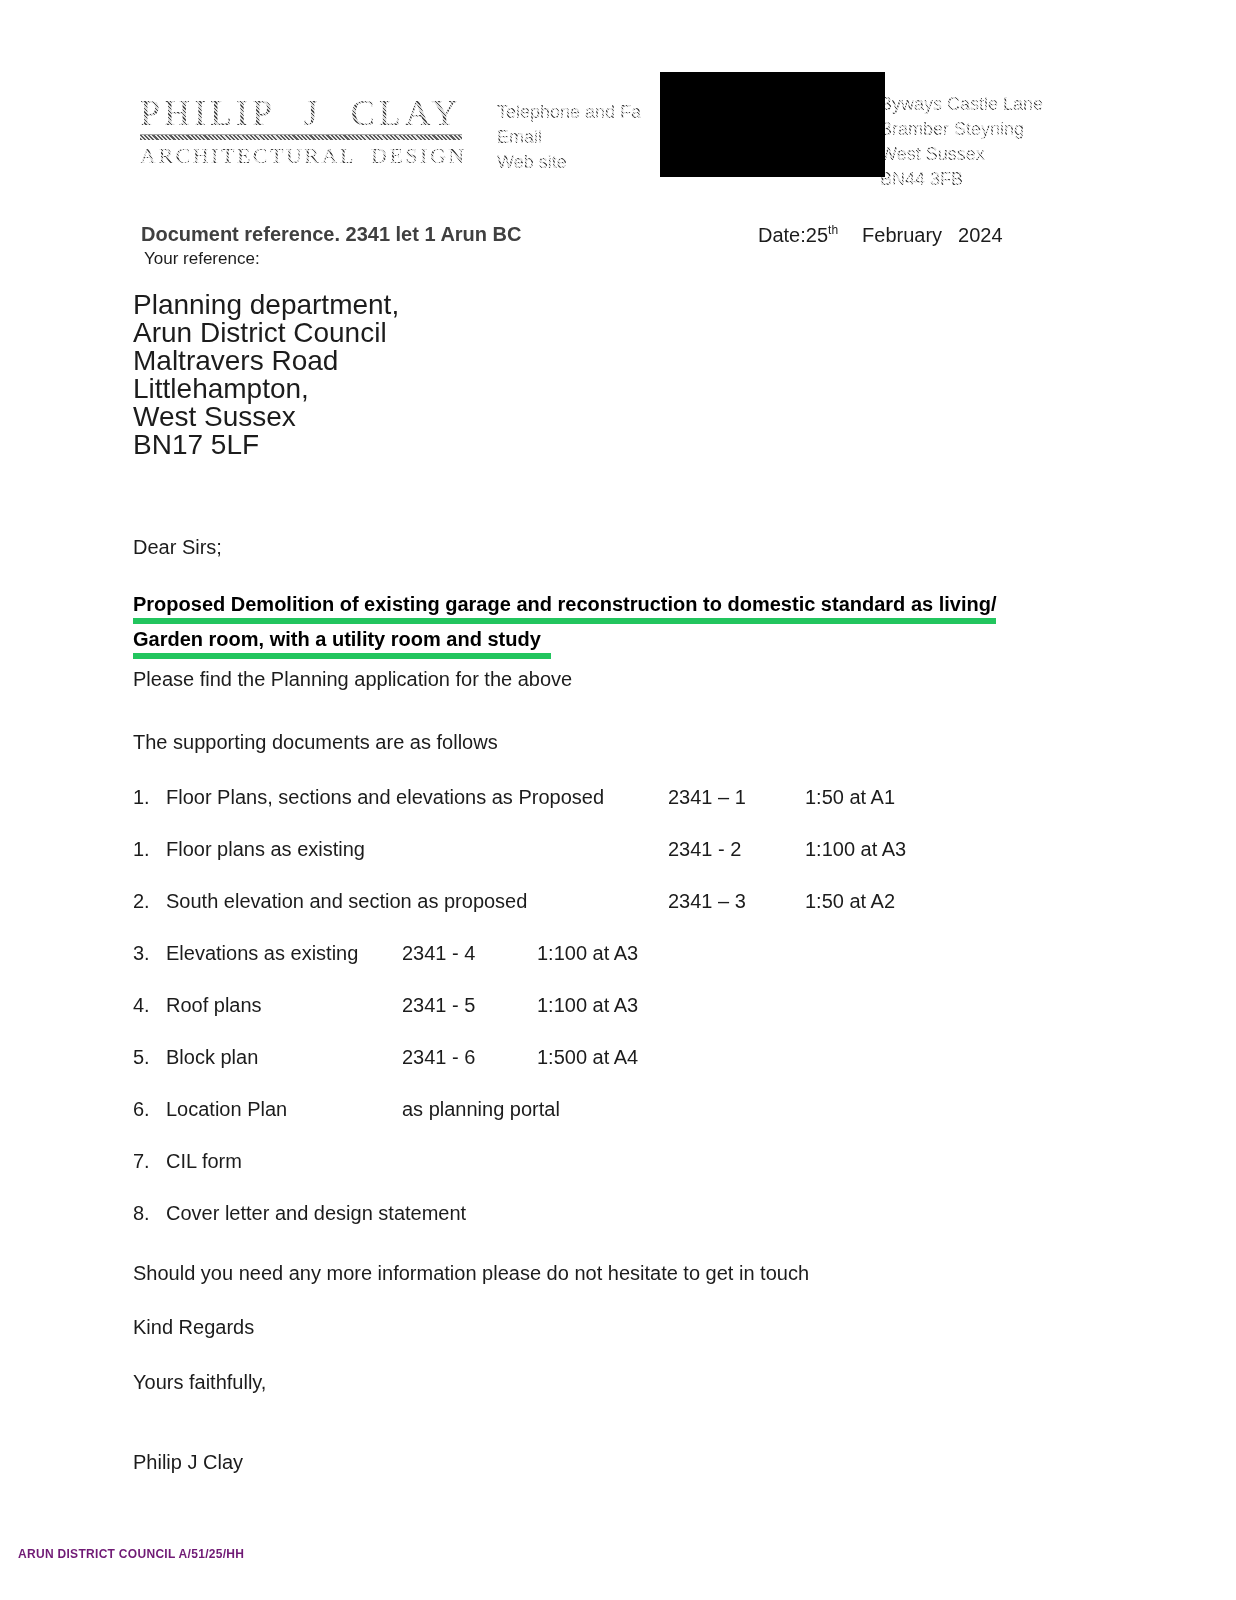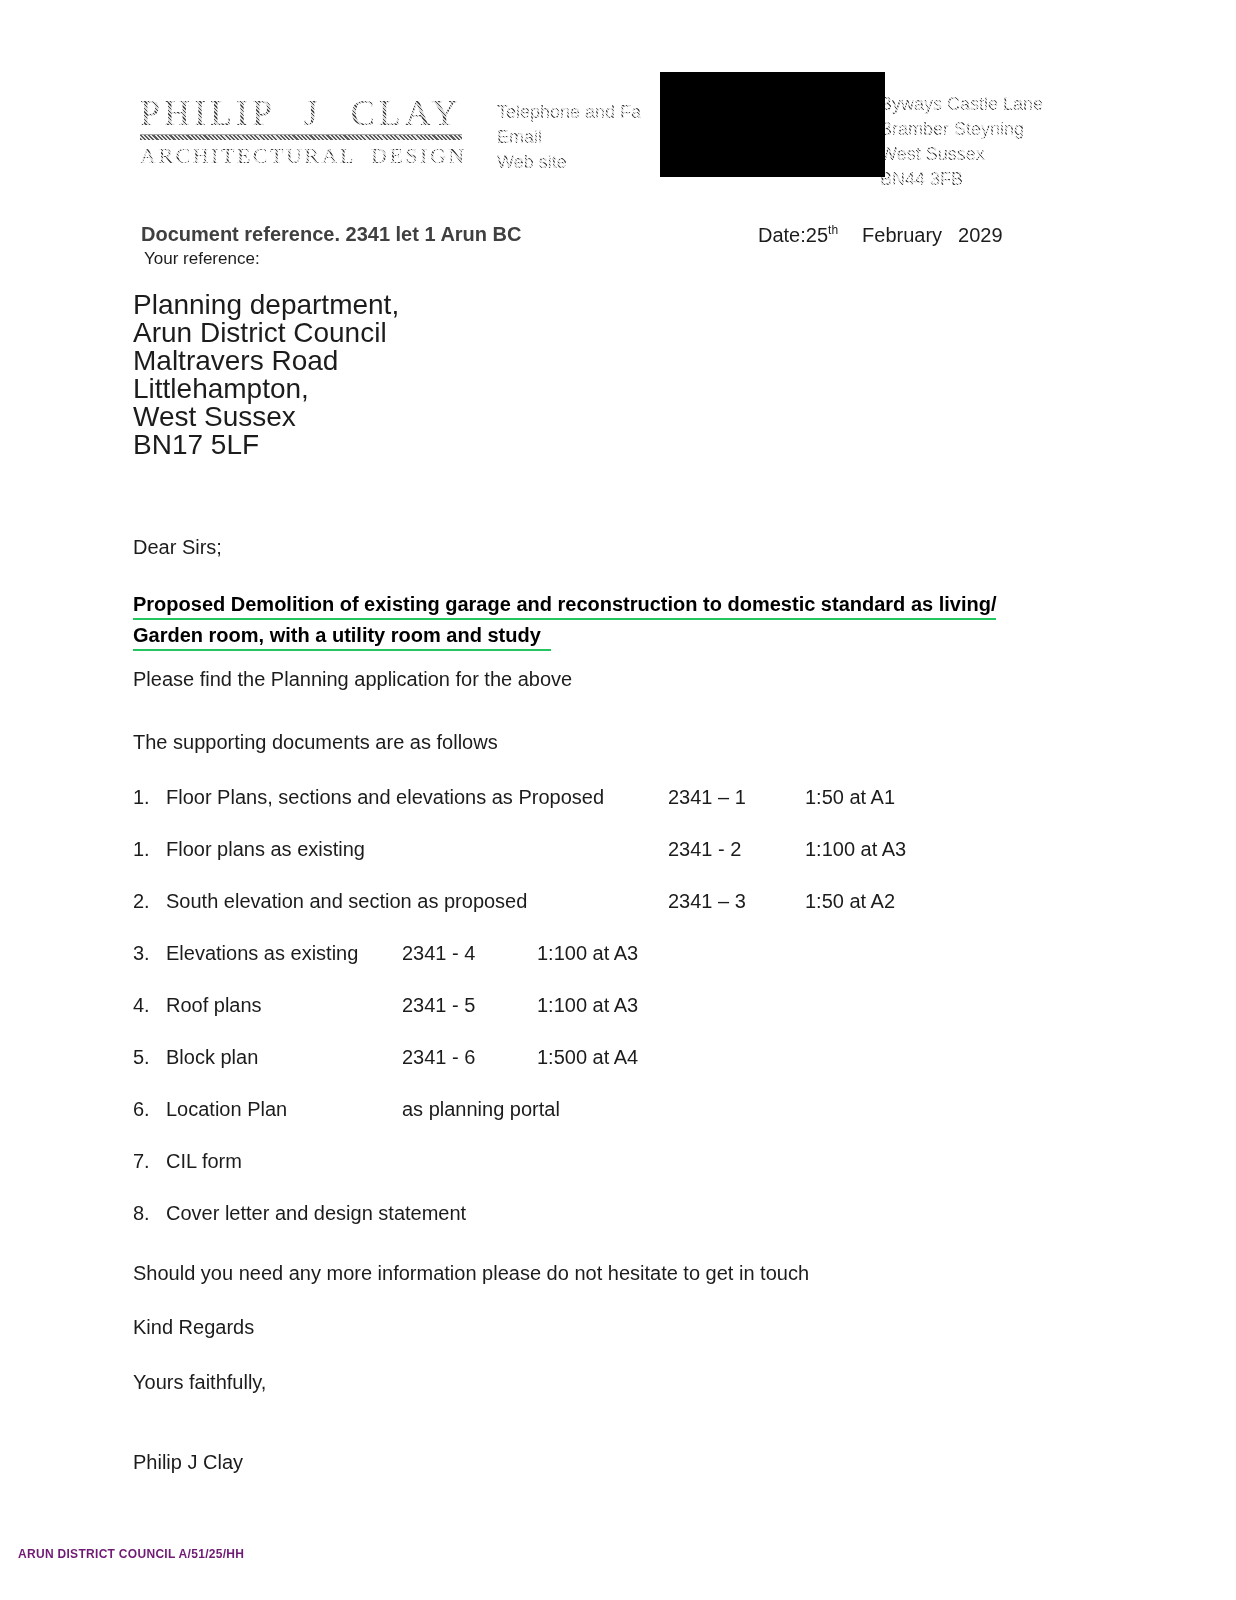--- a/index.html
+++ b/index.html
@@ -76,21 +76,21 @@
   .recipient {
     position: absolute; left: 133px; top: 291px;
     font-size: 28px; line-height: 28px;
   }
   .recipient .line { display: block; }
 
   
   .para { position: absolute; left: 133px; font-size: 20px; white-space: nowrap; }
   .salutation   { top: 536px; }
   .subject      { top: 589px; font-weight: bold; color: #000; line-height: 31px; white-space: normal; width: 950px; }
-  .subject .subject-line { display: inline-block; border-bottom: 2px solid #22c55e; line-height: 27px; }
+  .subject .subject-line { display: inline-block; border-bottom: 6px solid #22c55e; line-height: 27px; }
   .subject .l2 { padding-right: 10px; }
   .intro        { top: 668px; }
   .list-intro   { top: 731px; }
   .outro        { top: 1262px; }
   .regards      { top: 1316px; }
   .valediction  { top: 1371px; }
   .signature    { top: 1451px; }
 
   
   .doc-list { position: absolute; left: 133px; top: 786px; width: 1000px; }
@@ -129,21 +129,21 @@
   <div class="office-address hatched">
     <div>Byways Castle Lane</div>
     <div>Bramber Steyning</div>
     <div>West Sussex</div>
     <div>BN44 3FB</div>
   </div>
 
   <div class="doc-ref">Document reference. 2341 let 1 Arun BC</div>
   <div class="your-ref">Your reference:</div>
   <div class="date-line">
-    <span>Date:</span><span class="day">25</span><sup>th</sup><span class="month">February</span><span class="year">2029</span>
+    <span>Date:</span><span class="day">25</span><sup>th</sup><span class="month">February</span><span class="year">2024</span>
   </div>
 
   <div class="recipient">
     <span class="line">Planning department,</span>
     <span class="line">Arun District Council</span>
     <span class="line">Maltravers Road</span>
     <span class="line">Littlehampton,</span>
     <span class="line">West Sussex</span>
     <span class="line">BN17 5LF</span>
   </div>

